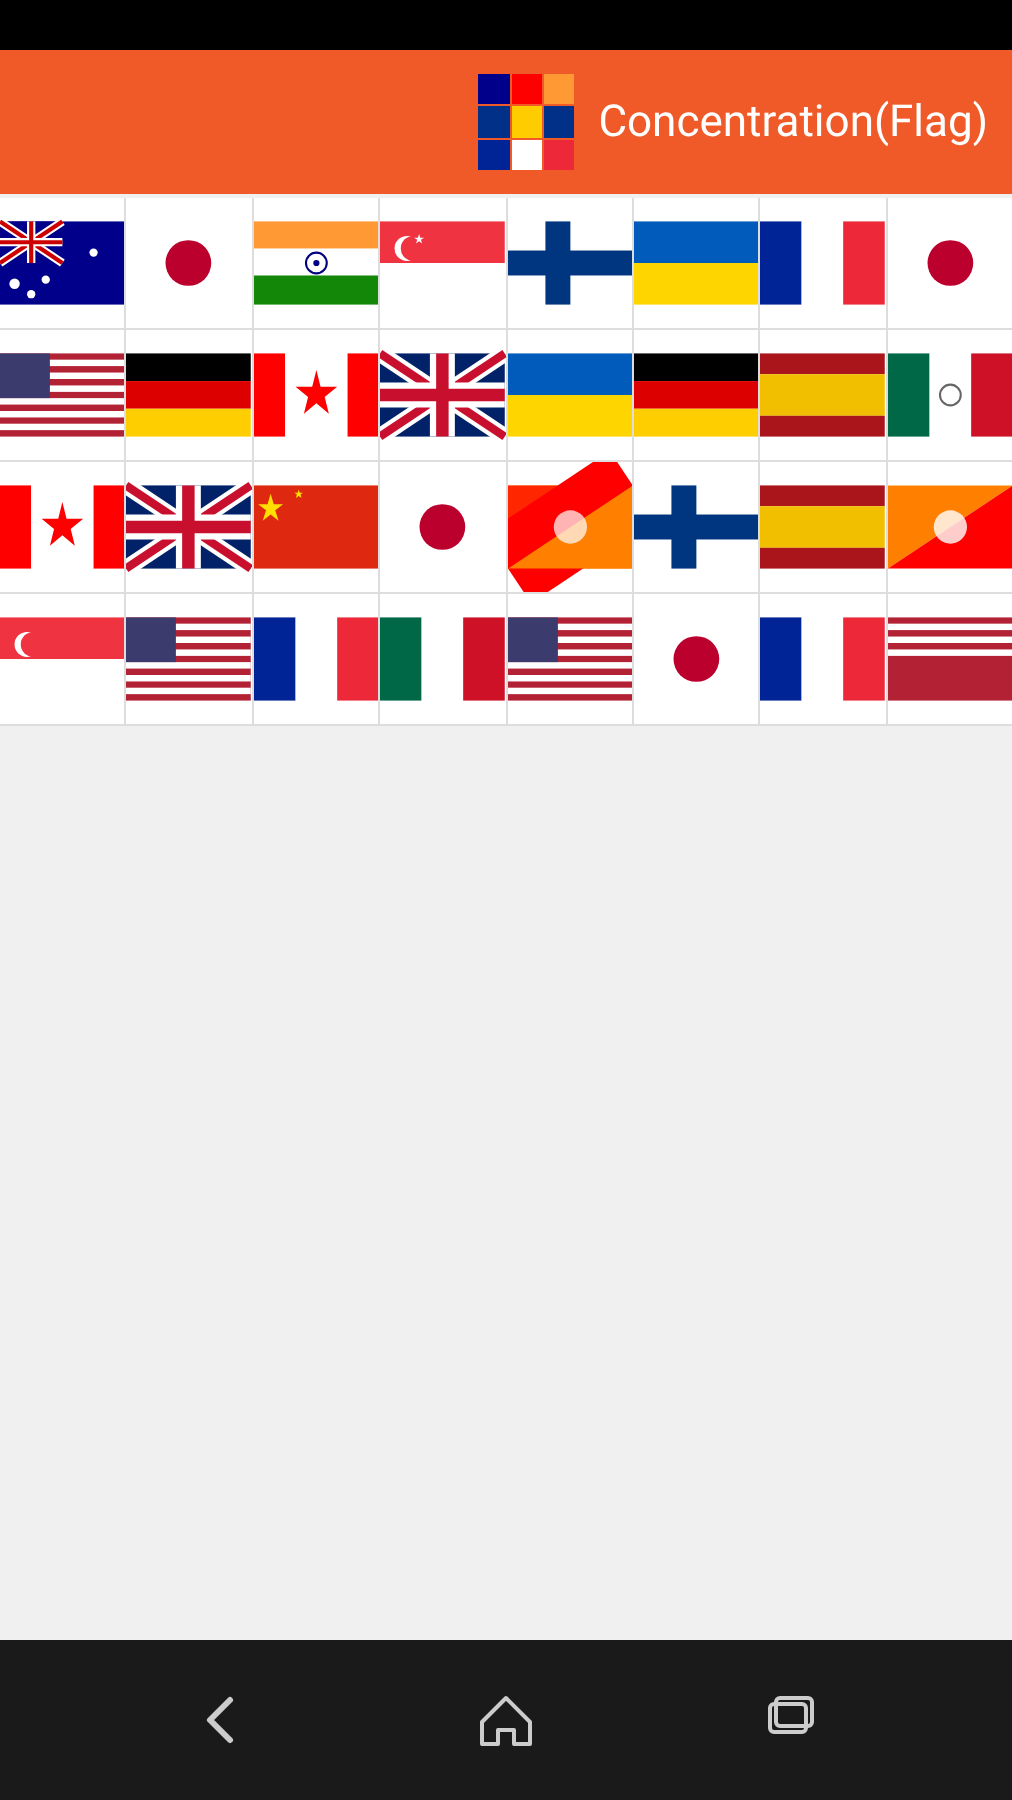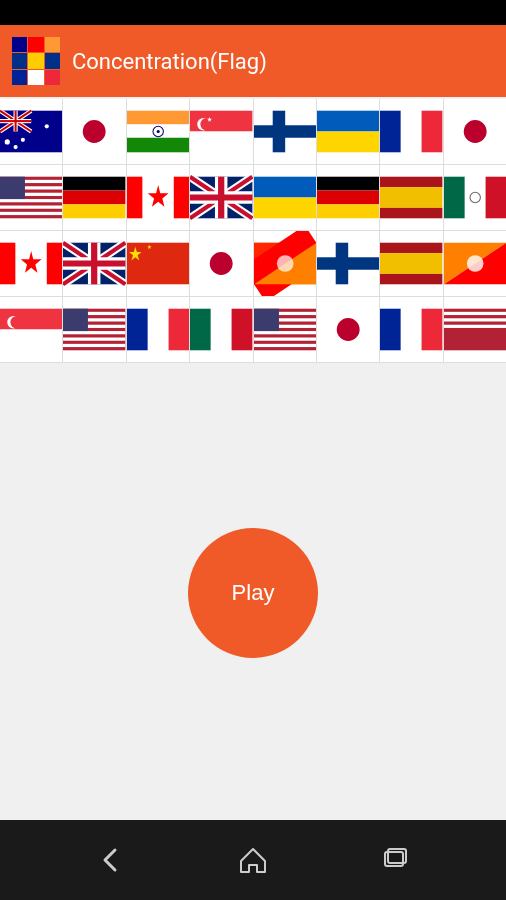--- a/index.html
+++ b/index.html
@@ -19,20 +19,21 @@
     }
 
     .app-bar {
       width: 100%;
       height: 72px;
       background: #F05A28;
       display: flex;
       align-items: center;
       padding: 0 12px;
       gap: 12px;
+      justify-content: flex-end;
     }
 
     .app-icon {
       width: 48px;
       height: 48px;
       display: grid;
       grid-template-columns: repeat(3, 1fr);
       grid-template-rows: repeat(3, 1fr);
       gap: 1px;
       flex-shrink: 0;
@@ -472,21 +473,20 @@
             <rect y="9.2" width="60" height="3.1" fill="white"></rect>
             <rect y="15.4" width="60" height="3.1" fill="white"></rect>
           </svg>
       </div>
     </div>
   </div>
 
   <div style="background:#f0f0f0; flex:1; min-height:80px;"></div>
 
   <div class="buttons-area">
-    <button class="circle-button">Play</button>
   </div>
 
   <div style="background:#f0f0f0; flex:1;"></div>
 </div>
 
 <div class="nav-bar">
   <div class="nav-icon">
     <svg width="32" height="32" viewBox="0 0 32 32">
         <polyline points="20,6 10,16 20,26" stroke="#ccc" stroke-width="3" fill="none" stroke-linecap="round" stroke-linejoin="round"></polyline>
       </svg>

